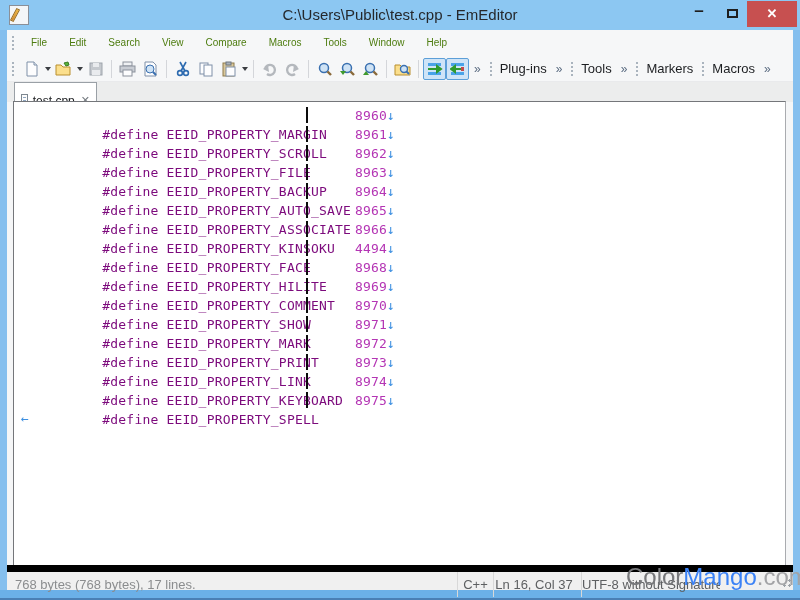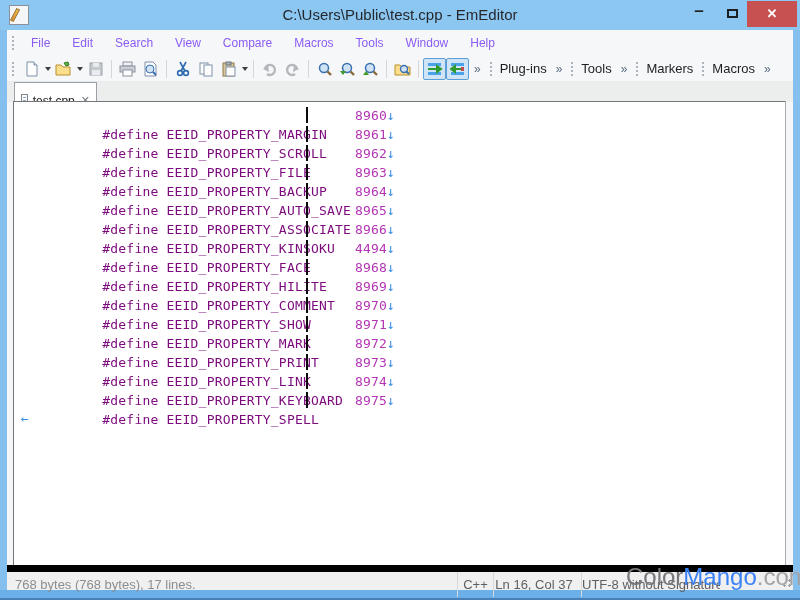--- a/index.html
+++ b/index.html
@@ -22,21 +22,21 @@
   .btn-max .box { position:absolute; left:9px; top:9px; width:11px; height:9px; border:2px solid #1e1e1e; }
   .btn-close { right:3px; top:1px; width:50px; height:26px; background:#c75050; color:#fff; line-height:26px; font-size:13px; font-weight:bold; }
 
   
   .client { position:absolute; left:7px; top:30px; width:786px; height:560px; background:#f5f6f7; }
 
   .menubar { position:absolute; left:0; top:0; width:786px; height:26px; display:flex; align-items:center; background:#f6f7f8; }
   .grip { width:4px; height:16px; margin:0 5px 0 4px;
           background-image:radial-gradient(circle, #aab4be 1px, transparent 1.2px);
           background-size:4px 4px; }
-  .menu-item { padding:15px 11px; font-size:12px; color:#8b5cf6; line-height:26px; }
+  .menu-item { padding:15px 11px; font-size:10px; color:#4d7c0f; line-height:26px; }
 
   .toolbar { position:absolute; left:0; top:26px; width:786px; height:26px; display:flex; align-items:center; background:#f6f7f8; border-bottom:1px solid #e9eaec; }
   .tb-btn { width:23px; height:22px; display:flex; align-items:center; justify-content:center; position:relative; }
   .tb-btn svg { display:block; }
   .tb-caret { width:9px; height:22px; display:flex; align-items:center; justify-content:center; }
   .tb-caret:after { content:""; border:3px solid transparent; border-top:4px solid #3b3e42; margin-top:4px; }
   .tb-sep { width:1px; height:18px; background:#d4d6da; margin:0 4px; }
   .tb-toggled { border:1px solid #5c9fd8; background:#cfe4f7; border-radius:2px; }
   .tb-chevron { font-size:12px; color:#5a6b80; padding:0 5px; letter-spacing:-1px; }
   .tb-group-label { font-size:13px; color:#1c1e21; padding:0 4px 0 2px; }

